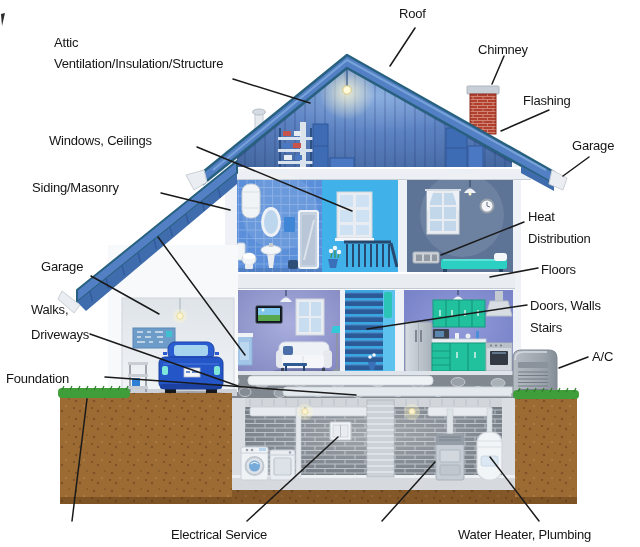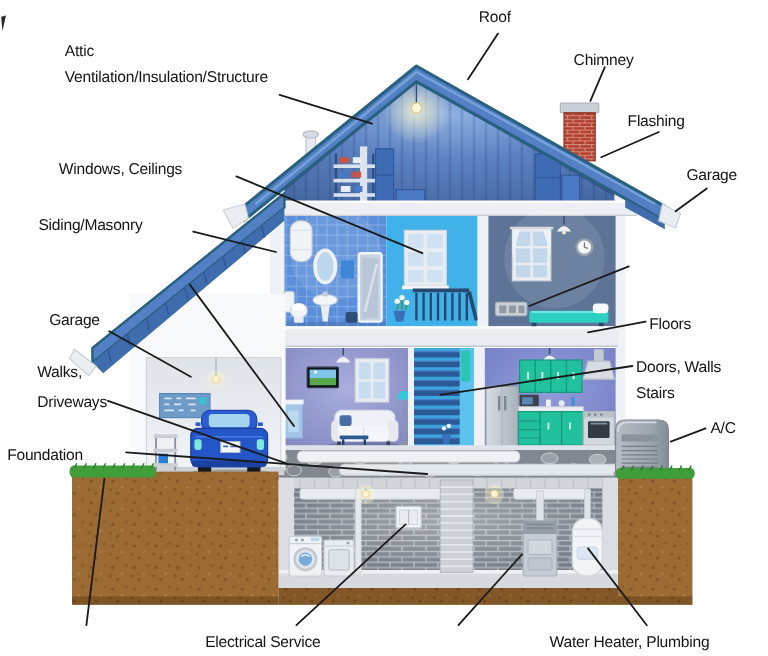--- a/index.html
+++ b/index.html
@@ -535,20 +535,24 @@
 <div class="lbl" style="left:523px;top:90px"><span>Flashing</span></div>
 <div class="lbl" style="left:572px;top:135px"><span>Garage</span></div>
 <div class="lbl" style="left:49px;top:130px"><span>Windows, Ceilings</span></div>
 <div class="lbl" style="left:32px;top:177px"><span>Siding/Masonry</span></div>
 <div class="lbl" style="left:41px;top:256px"><span>Garage</span></div>
 <div class="lbl lh25" style="left:2px;top:297px">
   <span class="line">Walks,</span>
   <span class="line">Driveways</span>
 </div>
 <div class="lbl" style="left:6px;top:368px"><span>Foundation</span></div>
+<div class="lbl lh22" style="left:528px;top:206px">
+  <span class="line">Heat</span>
+  <span class="line">Distribution</span>
+</div>
 <div class="lbl" style="left:541px;top:259px"><span>Floors</span></div>
 <div class="lbl lh22" style="left:530px;top:295px">
   <span class="line">Doors, Walls</span>
   <span class="line">Stairs</span>
 </div>
 <div class="lbl" style="left:592px;top:346px"><span>A/C</span></div>
 <div class="lbl" style="left:171px;top:524px"><span>Electrical Service</span></div>
 <div class="lbl" style="left:458px;top:524px"><span>Water Heater, Plumbing</span></div>
 
 </div>

